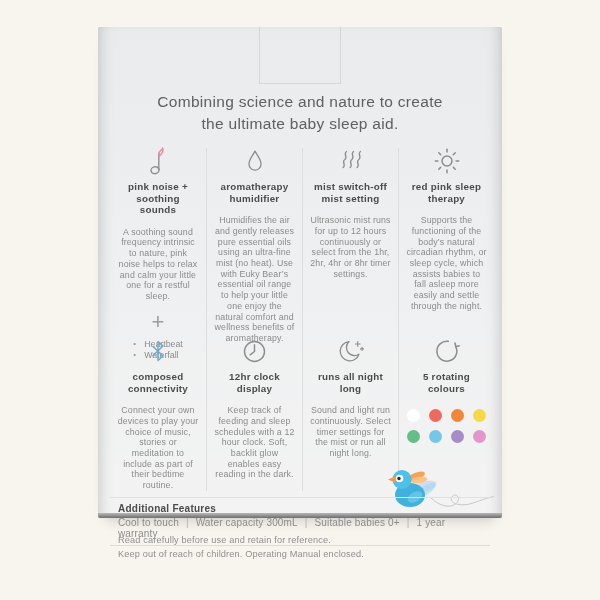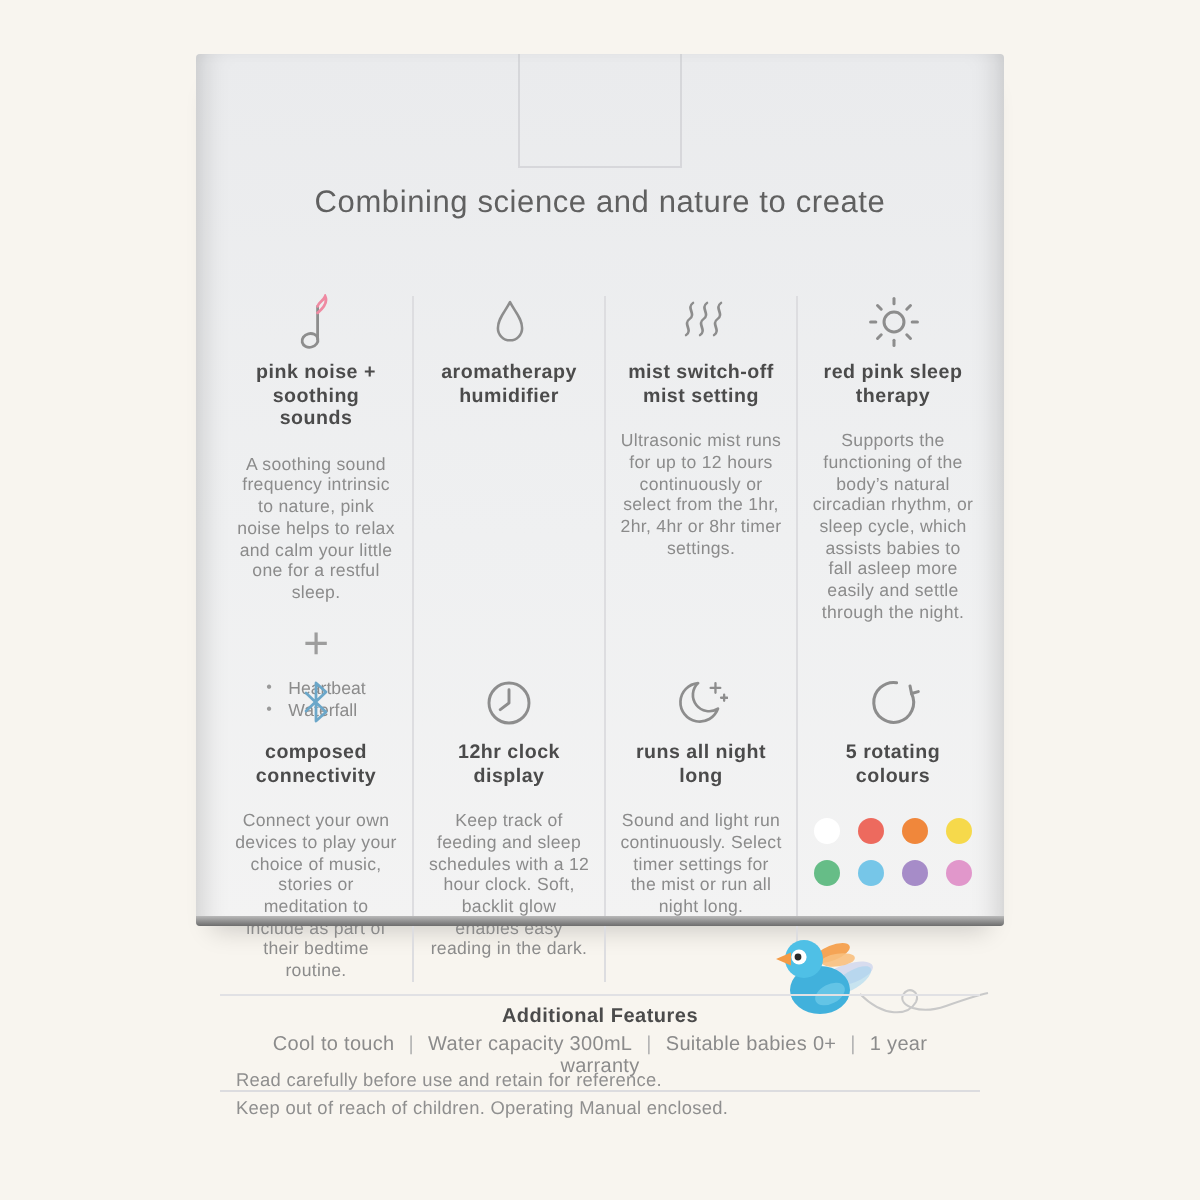--- a/index.html
+++ b/index.html
@@ -4,21 +4,21 @@
 <style>
   * { margin:0; padding:0; box-sizing:border-box; }
   html,body { width:600px; height:600px; }
   body {
     background:#f8f5ef;
     font-family:"Liberation Sans","DejaVu Sans",sans-serif;
     position:relative; overflow:hidden;
     color:#5f5f5f;
   }
   .box {
-    position:absolute; left:98px; top:27px; width:404px; height:436px;
+    position:absolute; left:98px; top:27px; width:404px; height:491px;
     background:linear-gradient(180deg,#eaebed 0%,#eff0f1 55%,#f3f3f3 100%);
     border-radius:2px;
     box-shadow: inset 12px 0 16px -12px rgba(0,0,0,.22),
                 inset -12px 0 16px -12px rgba(0,0,0,.22),
                 0 10px 12px -8px rgba(0,0,0,.18);
   }
   .bottom-edge {
     position:absolute; left:0; right:0; bottom:0; height:5px;
     background:linear-gradient(180deg,#b9b9b9,#6d6d6d);
     border-radius:0 0 2px 2px;
@@ -61,40 +61,41 @@
   }
   .bullets li::before { content:"•"; position:absolute; left:0; top:0; font-size:8px; color:#9a9a9a; }
   .dots {
     margin-top:15px; display:grid; grid-template-columns:repeat(4,13px);
     gap:8px 9px; justify-content:center;
   }
   .dot { width:13px; height:13px; border-radius:50%; }
   .additional {
     position:absolute; left:12px; right:12px; top:470px;
     border-top:1px solid #e1e1e4; border-bottom:1px solid #dcdcdf;
-    padding:5px 8px 6px; text-align:center;
+    padding:5px 8px 6px; text-align:left;
   }
   .af-heading { font-size:10px; font-weight:bold; color:#4b4b4b; letter-spacing:.25px; margin-bottom:3px; }
   .af-items { font-size:10px; color:#8b8b8b; letter-spacing:.15px; }
   .af-sep { color:#b3b3b3; margin:0 7px; }
   .warnings {
     position:absolute; left:20px; top:507px; text-align:left;
     font-size:9.2px; color:#8f8f8f; line-height:1.5; letter-spacing:.15px;
   }
   .bird { position:absolute; left:288px; top:434px; width:112px; height:56px; }
   svg.glyph { display:block; }
 </style>
 </head>
 <body>
 
 <div class="box">
   <div class="lid-crease"></div>
 
   <div class="main-title">
     <span>Combining science and nature to create</span><br>
+    <span>the ultimate baby sleep aid.</span>
   </div>
 
   <div class="feature-row row1">
 
     <div class="cell">
       <div class="icon-slot">
         <svg class="glyph" width="22" height="28" viewBox="0 0 22 28" fill="none">
           <ellipse cx="8" cy="23.2" rx="4" ry="3.4" stroke="#8d8d8d" stroke-width="1.4" transform="rotate(-14 8 23.2)"></ellipse>
           <path d="M11.8 22.8 V6.2" stroke="#8d8d8d" stroke-width="1.4" stroke-linecap="round"></path>
           <path d="M11.8 6.2 C 12.4 3.8, 14.6 3.6, 15.6 1.2 C 16.8 3.8, 15.2 6.6, 11.8 9.4" stroke-width="1.4" fill="none" stroke-linecap="round" style="stroke: rgb(239, 138, 162);"></path>
@@ -109,20 +110,21 @@
       </ul>
     </div>
 
     <div class="cell">
       <div class="icon-slot">
         <svg class="glyph" width="22" height="26" viewBox="0 0 24 28" fill="none">
           <path d="M12 3.2 C 9.2 8.6, 5.4 12, 5.4 17.4 a 6.6 6.6 0 0 0 13.2 0 C 18.6 12, 14.8 8.6, 12 3.2 Z" stroke="#8d8d8d" stroke-width="1.4" stroke-linejoin="round"></path>
         </svg>
       </div>
       <div class="f-title">aromatherapy humidifier</div>
+      <div class="f-body">Humidifies the air and gently releases pure essential oils using an ultra-fine mist (no heat). Use with Euky Bear’s essential oil range to help your little one enjoy the natural comfort and wellness benefits of aromatherapy.</div>
     </div>
 
     <div class="cell">
       <div class="icon-slot">
         <svg class="glyph" width="26" height="24" viewBox="0 0 26 24" fill="none">
           <g stroke="#8d8d8d" stroke-width="1.3" stroke-linecap="round" transform="skewX(-12) translate(4 0)">
             <path d="M5 2.5 C 2 5, 8 8, 5 10.5 C 2 13, 8 16, 5 18.5"></path>
             <path d="M12 2.5 C 9 5, 15 8, 12 10.5 C 9 13, 15 16, 12 18.5"></path>
             <path d="M19 2.5 C 16 5, 22 8, 19 10.5 C 16 13, 22 16, 19 18.5"></path>
           </g>

